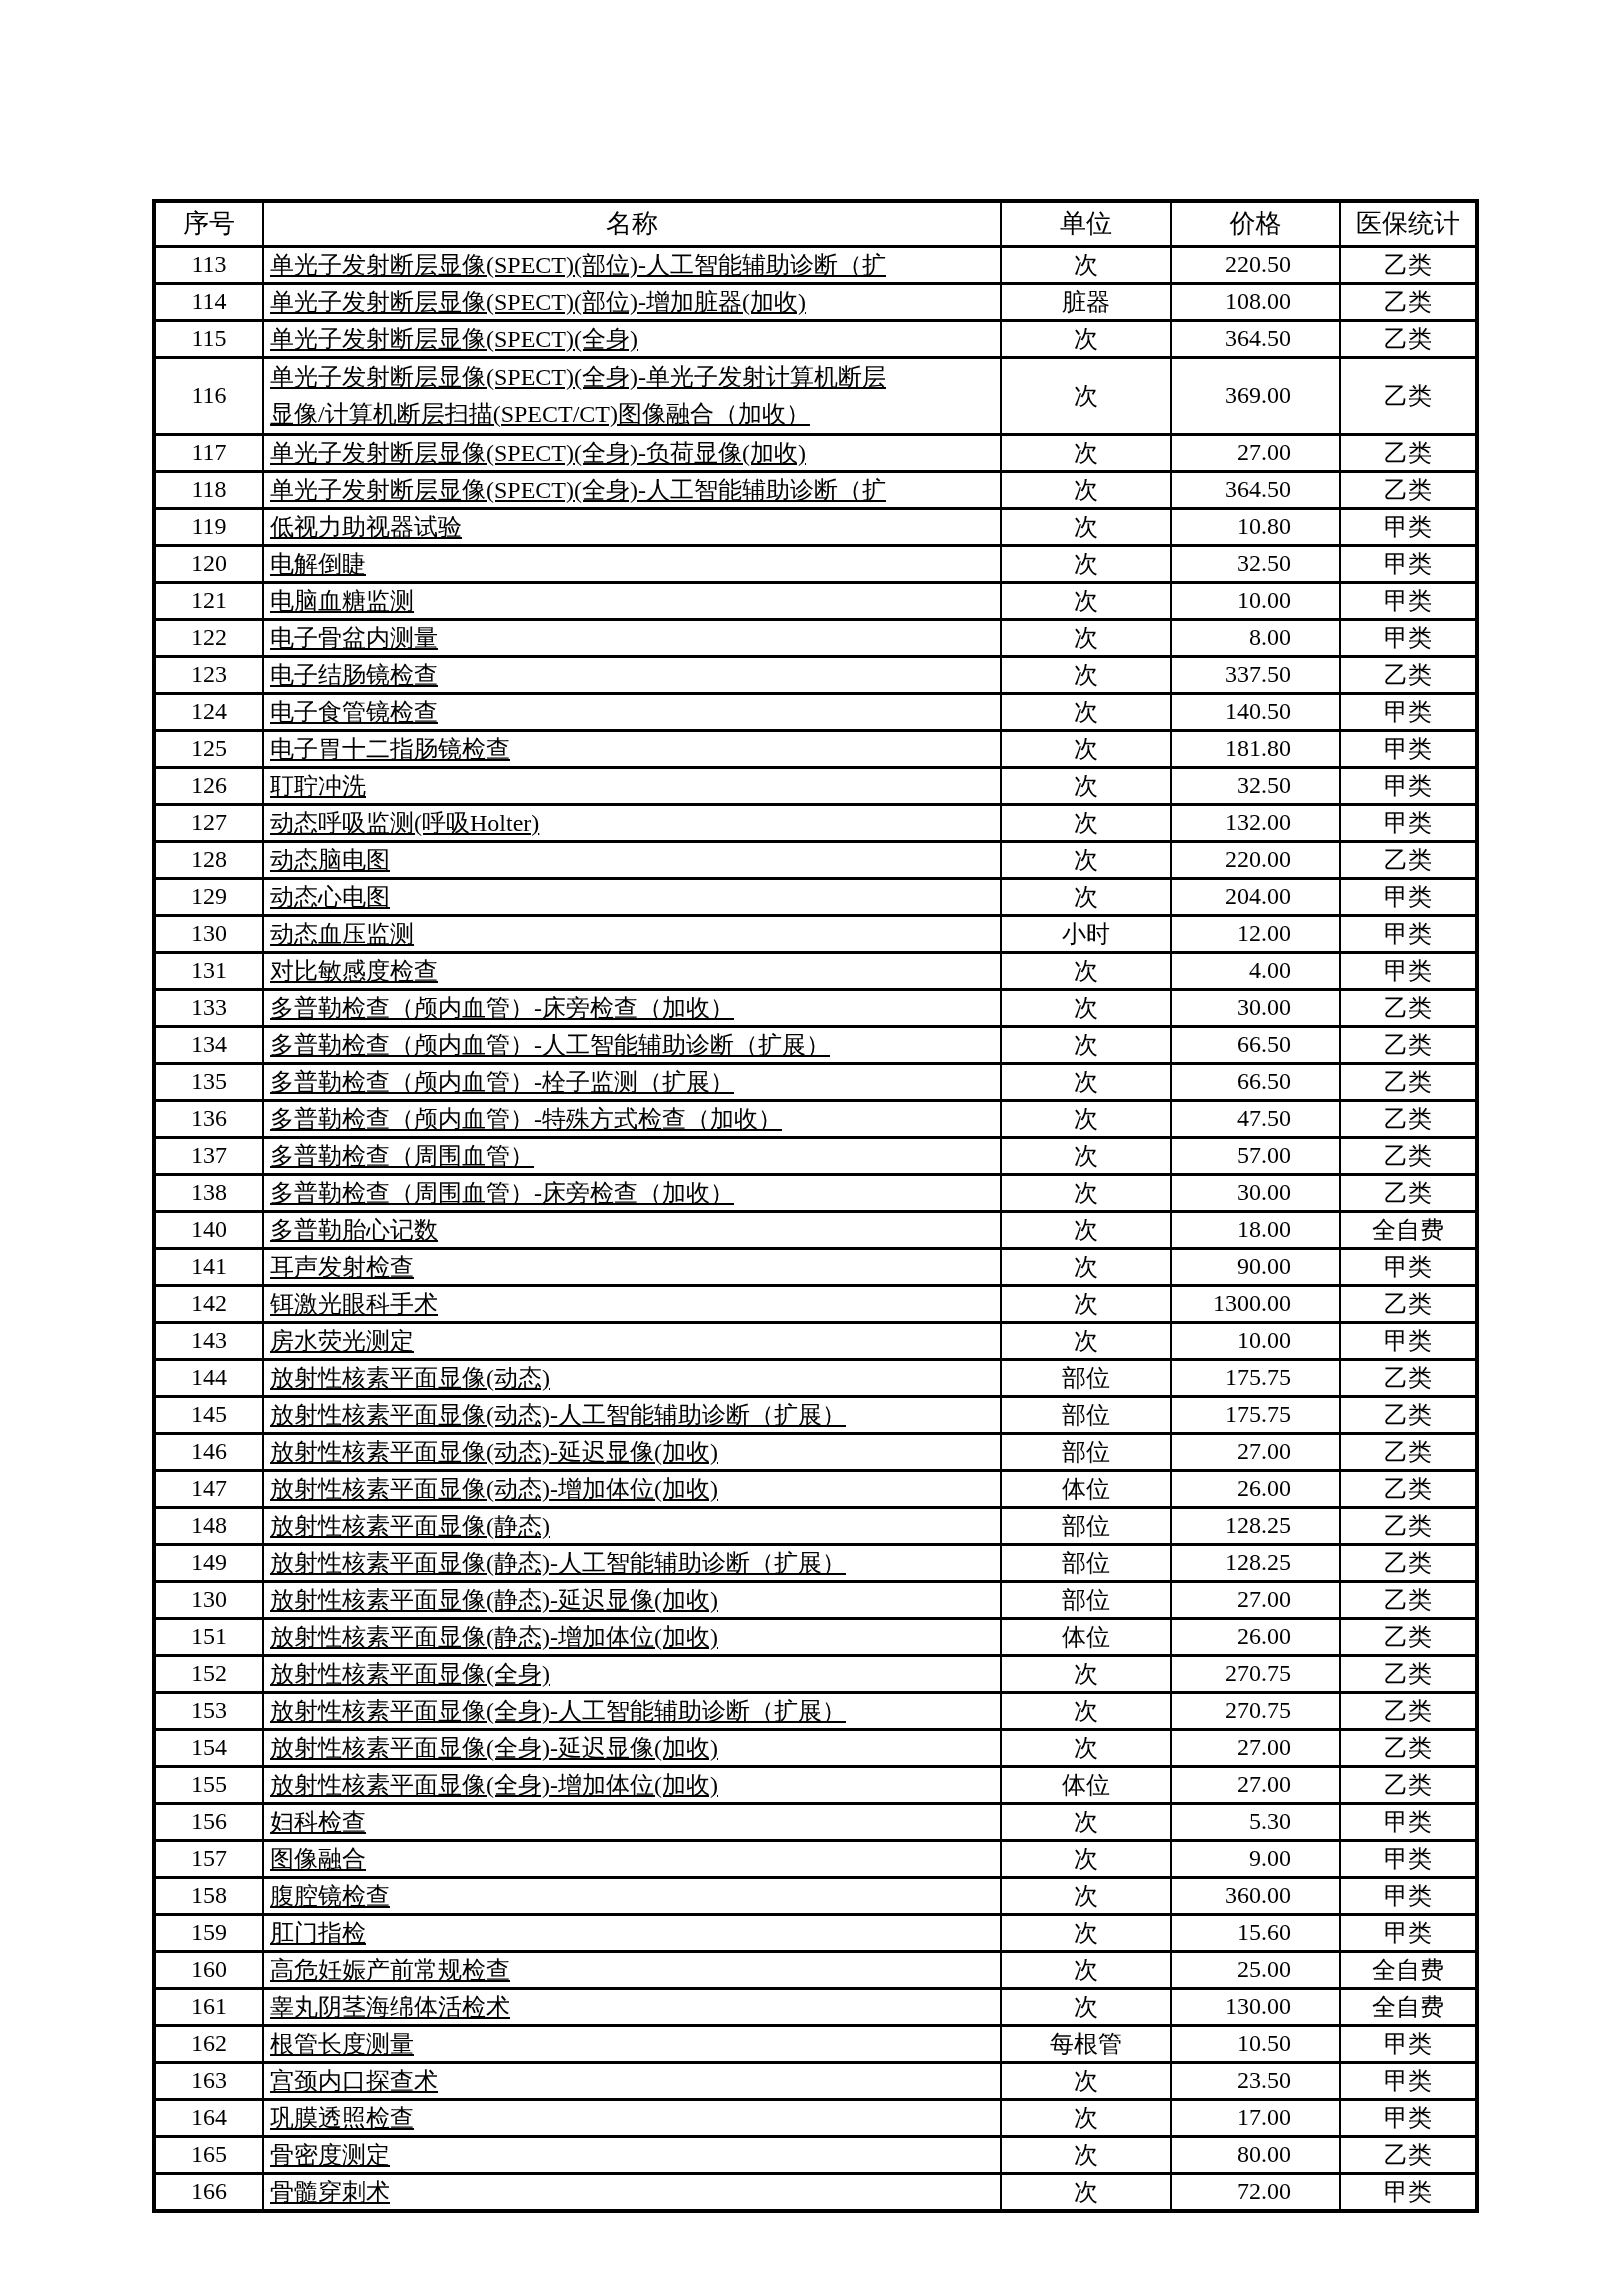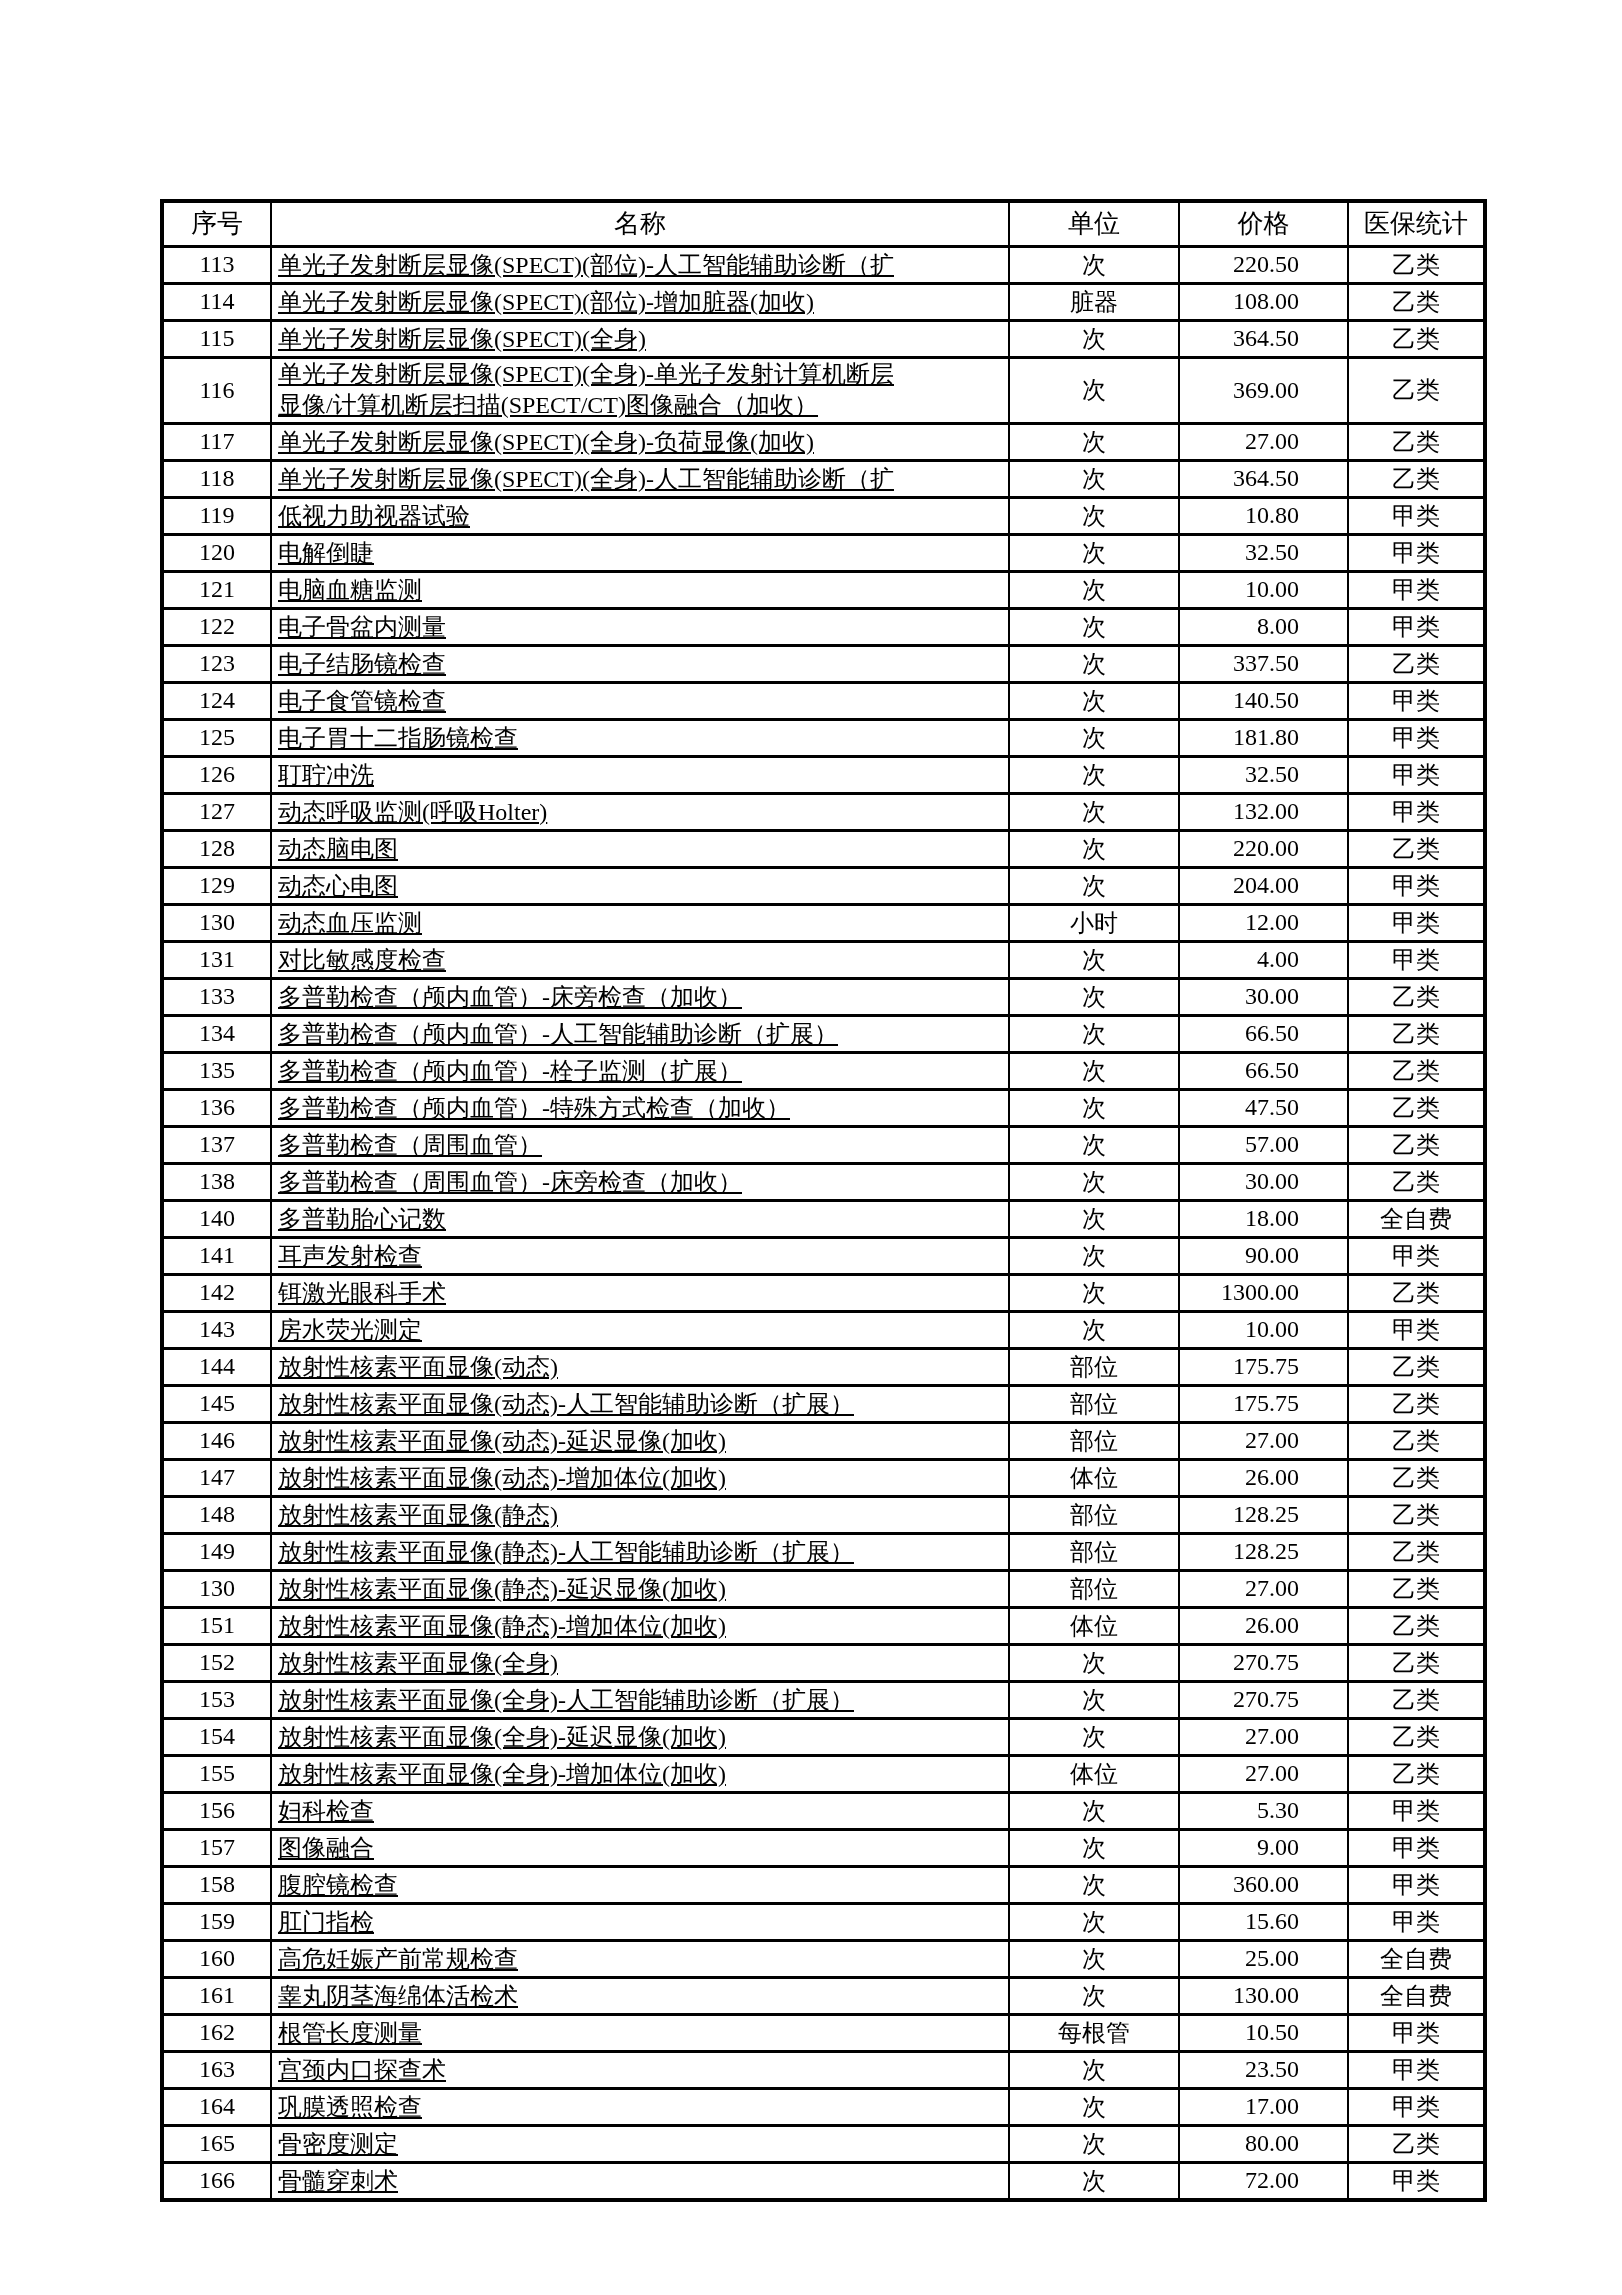--- a/index.html
+++ b/index.html
@@ -15,21 +15,21 @@
     color: #000000;
   }
   .sheet {
     position: absolute;
     left: 0; top: 0;
     width: 1623px; height: 2295px;
     background: #ffffff;
   }
   table.price-table {
     position: absolute;
-    left: 160px;
+    left: 152px;
     top: 199px;
     width: 1323px;
     border-collapse: collapse;
     table-layout: fixed;
     border: 4.8px solid #000000;
     padding-left: 12px;
   }
   th, td {
     border: 2.4px solid #000000;
     border-top-width: 3.6px;
@@ -49,21 +49,21 @@
   td { font-size: 24px; }
   td.num { text-align: center; }
   td.name {
     text-align: left;
     padding: 0 3.6px 0 6px;
     white-space: nowrap;
     text-decoration: underline;
   }
   td.name.wrap {
     white-space: pre-line;
-    line-height: 31px;
+    line-height: 37px;
   }
   td.unit { text-align: center; }
   td.price {
     text-align: right;
     padding-right: 48px;
   }
   td.insurance { text-align: center; }
 </style>
 </head>
 <body>

